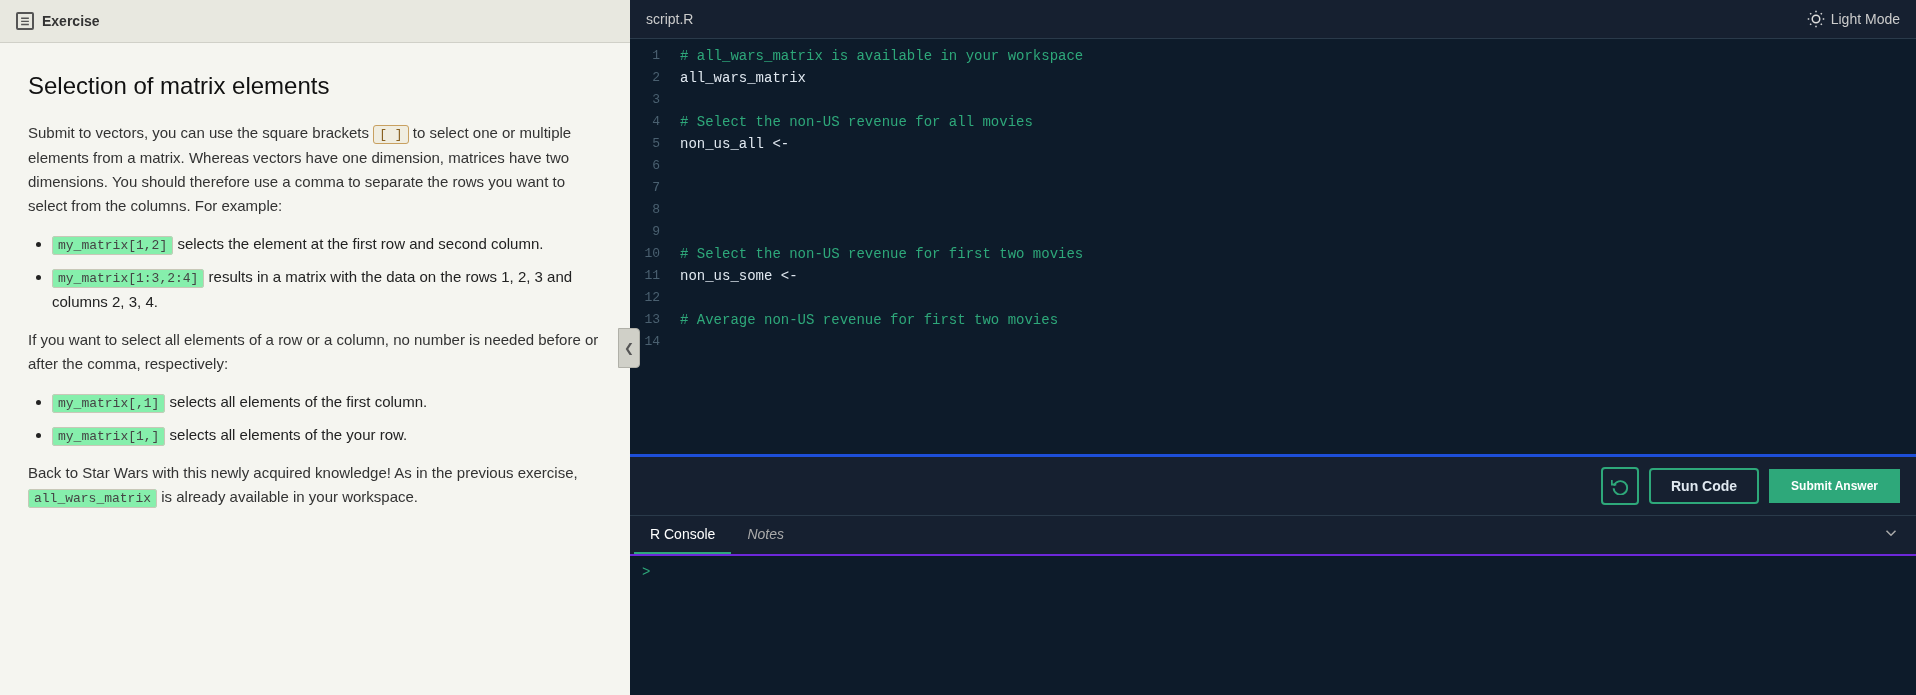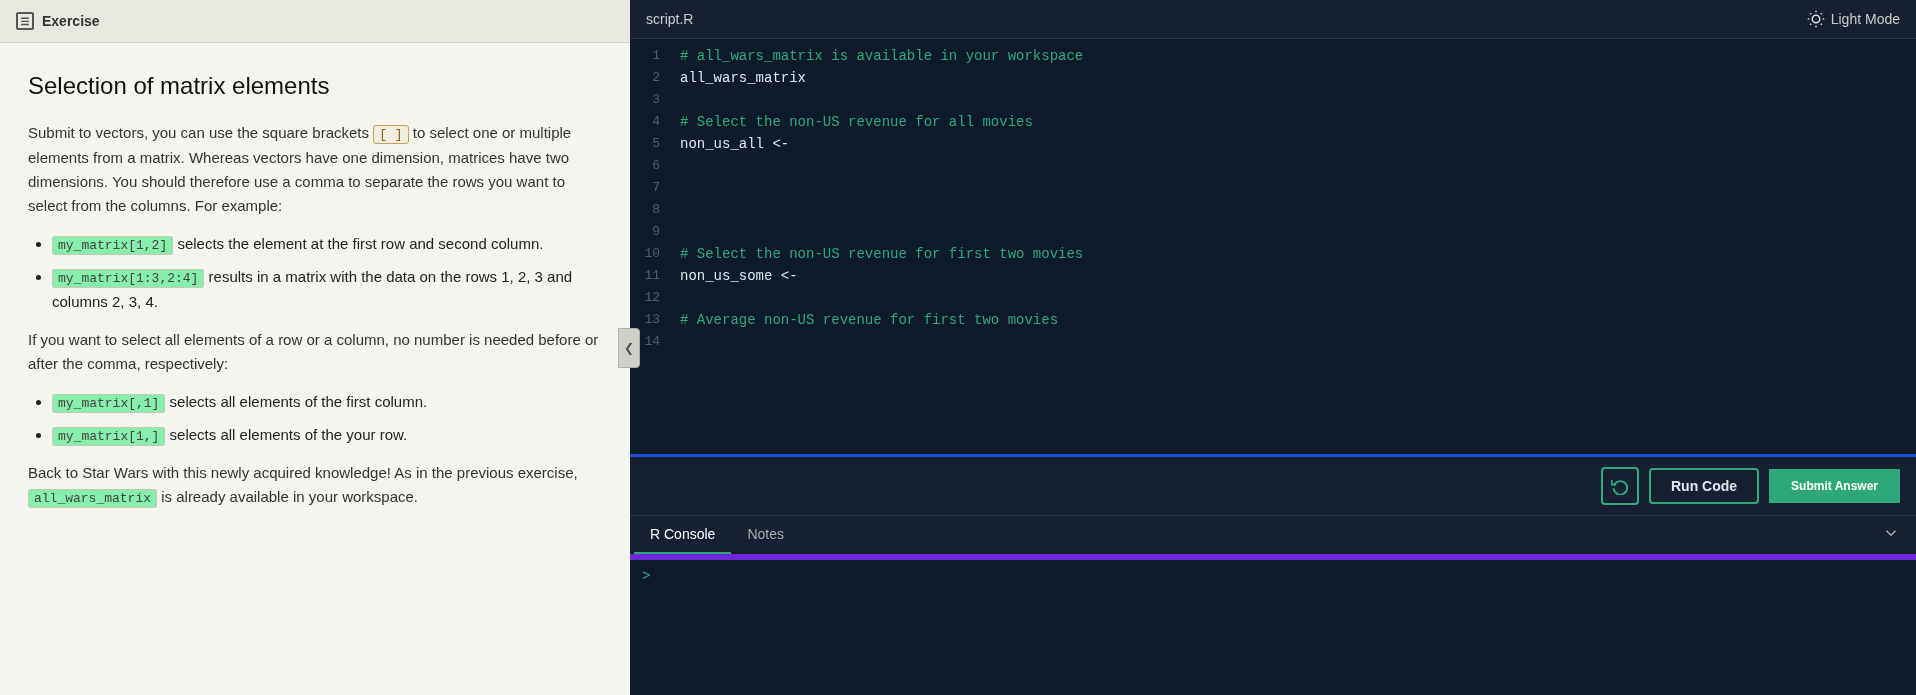--- a/index.html
+++ b/index.html
@@ -206,36 +206,37 @@
       background: #111e2e;
       border-top: 1px solid #2a3a4a;
       height: 180px;
       display: flex;
       flex-direction: column;
     }
     .console-tabs {
       display: flex;
       align-items: center;
       background: #162030;
-      border-bottom: 6px solid #6d28d9;
+      border-bottom: 2px solid #6d28d9;
       padding: 0 4px;
     }
     .console-tab {
       padding: 10px 16px;
       font-size: 14px;
       color: #ccc;
       cursor: pointer;
       border-bottom: 2px solid transparent;
     }
     .console-tab.active {
       color: #fff;
       border-bottom: 2px solid #2ea87a;
     }
     .console-tab-notes {
       color: #aaa;
+      font-style: italic;
     }
     .console-collapse {
       margin-left: auto;
       padding: 8px 12px;
       color: #aaa;
       cursor: pointer;
       font-size: 16px;
     }
     .console-body {
       flex: 1;

